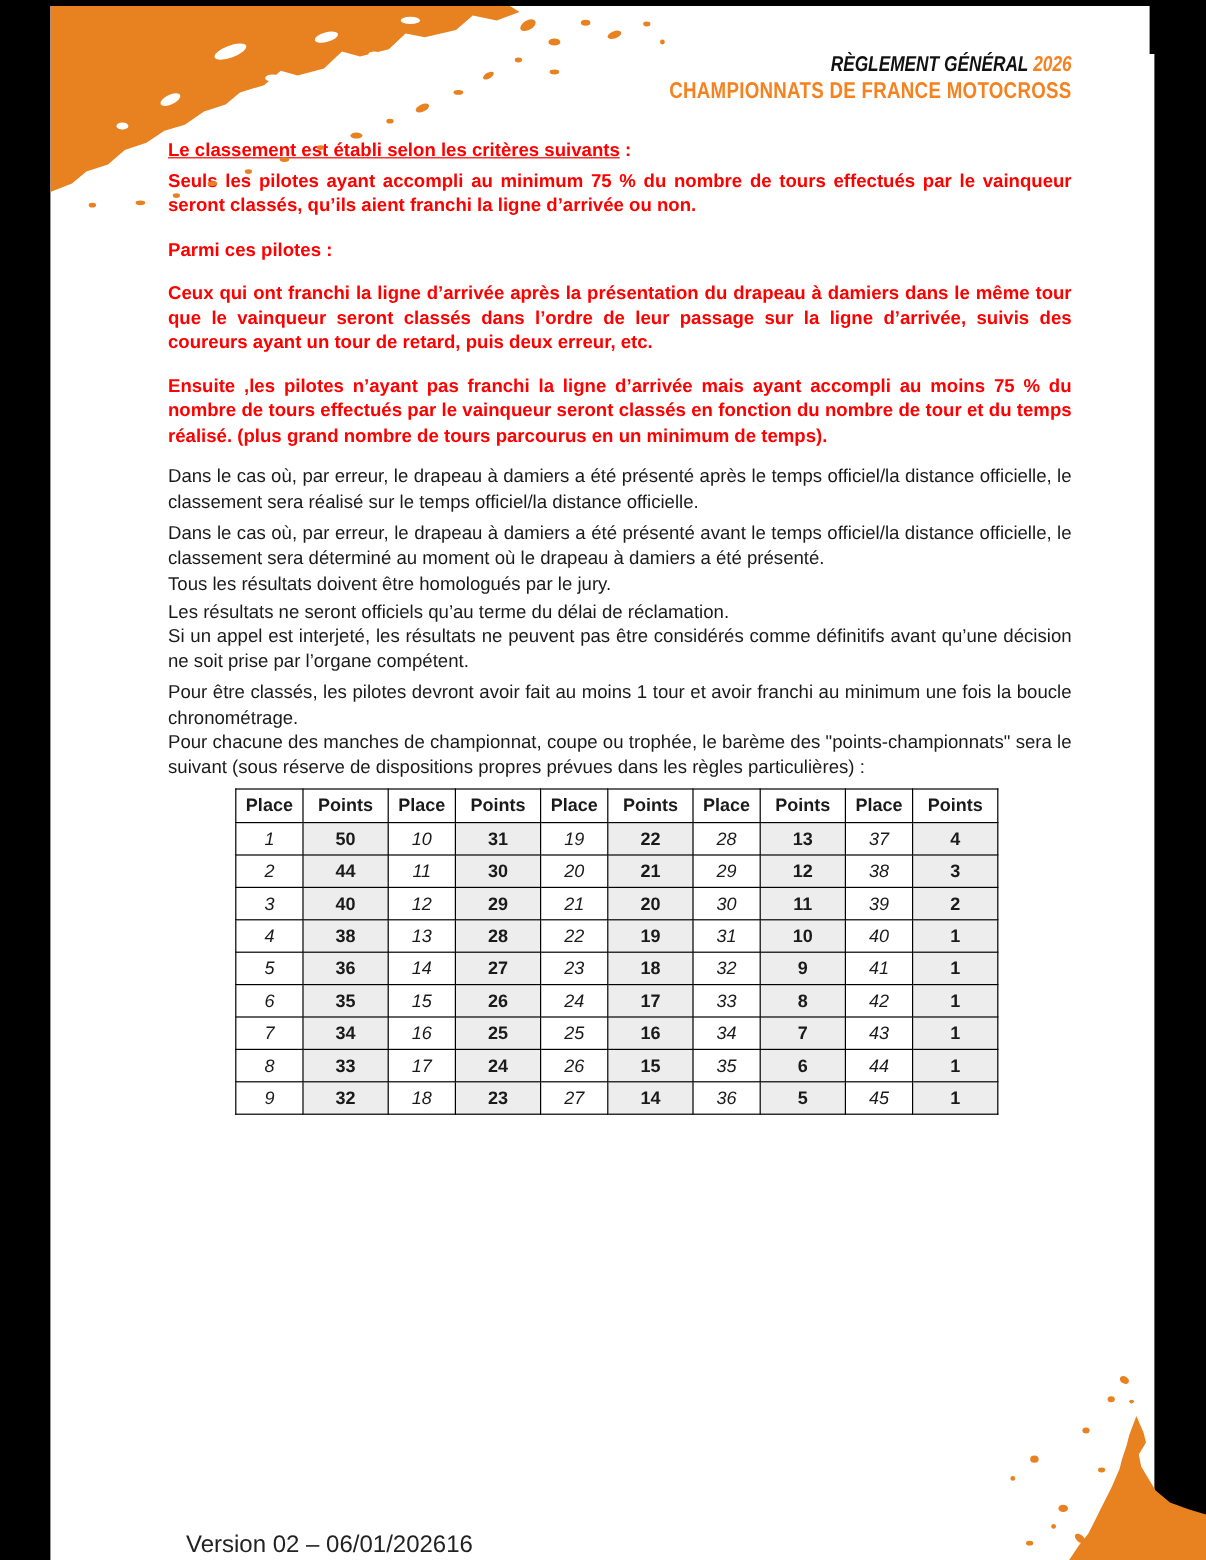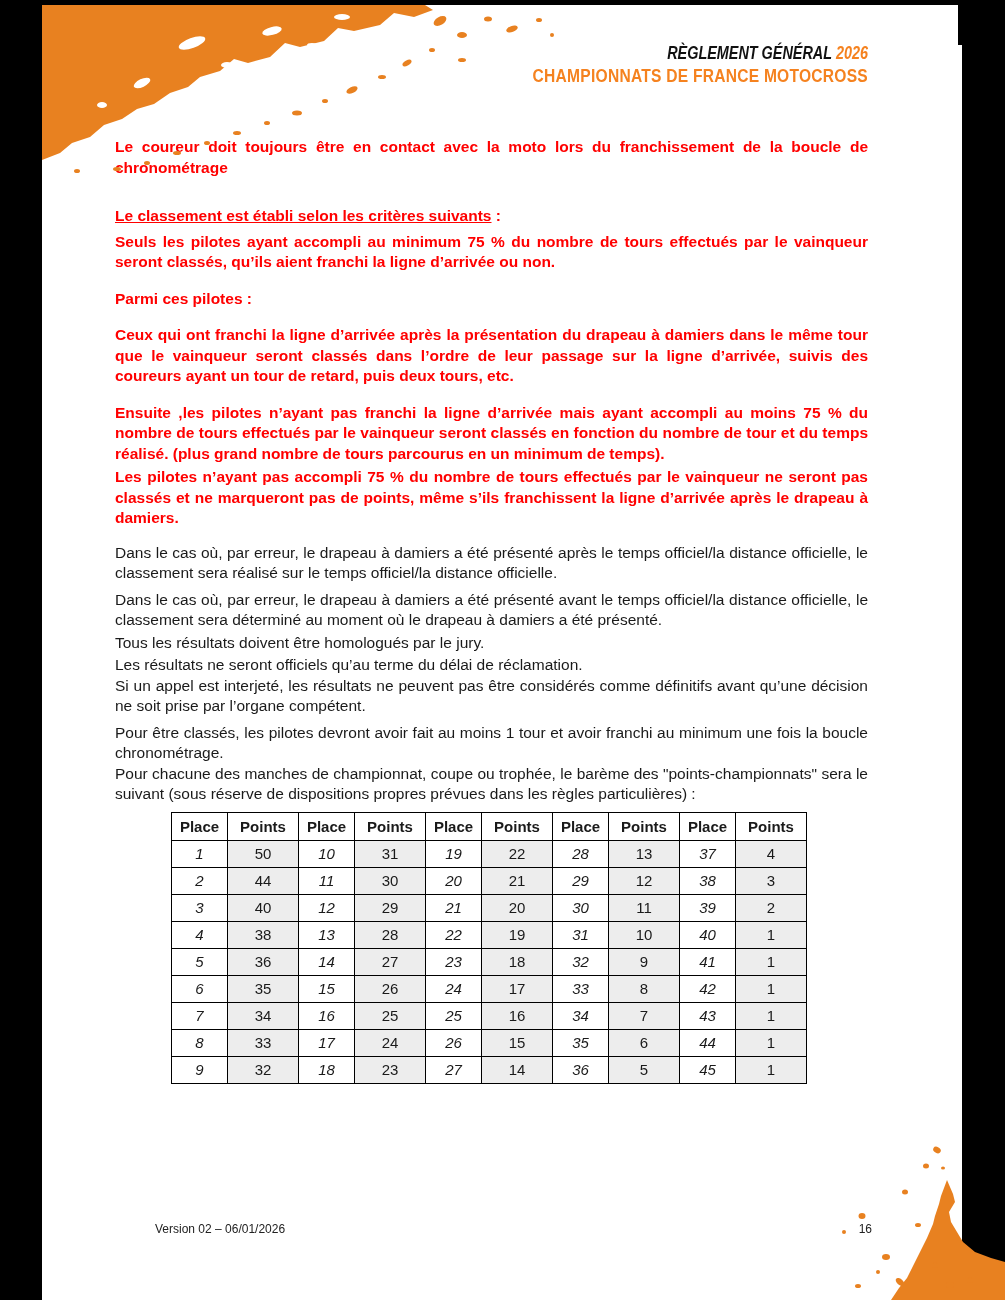--- a/index.html
+++ b/index.html
@@ -18,21 +18,21 @@
   .bar{position:absolute;background:#000;z-index:1;}
   .bar-left{left:0;top:0;width:42px;height:1300px;}
   .bar-right{left:962px;top:0;width:43px;height:1300px;}
   .bar-top{left:0;top:0;width:1005px;height:5px;}
   .notch-tr{left:958px;top:0;width:47px;height:45px;}
 
   .deco{position:absolute;z-index:5;pointer-events:none;}
   .deco-tl{left:42px;top:5px;}
   .deco-br{left:795px;top:1130px;}
 
-  .content{position:absolute;left:115px;top:5px;width:753px;z-index:2;}
+  .content{position:absolute;left:140px;top:5px;width:753px;z-index:2;}
 
   .hdr{text-align:right;margin-top:38px;}
   .hdr-line{display:block;}
   .hdr-title{
     display:inline-block;transform:scaleX(0.8);transform-origin:100% 50%;
     font-size:18px;font-weight:bold;font-style:italic;letter-spacing:0;
     color:#111;line-height:20px;white-space:nowrap;
   }
   .hdr-title .year{color:var(--orange-bright);margin-left:5px;}
   .hdr-sub{
@@ -59,28 +59,28 @@
   table.points{
     border-collapse:collapse;margin-top:7px;margin-left:56px;
     font-size:15px;
   }
   table.points th,table.points td{
     border:1.4px solid #000;text-align:center;padding:0;
   }
   table.points th{height:28px;font-weight:bold;background:#fff;}
   table.points td{height:27px;}
   td.place-cell{font-style:italic;background:#fff;}
-  td.points-cell{background:var(--cell-gray);}
+  td.points-cell{background:var(--cell-gray);font-weight:bold;}
   col.c-place{width:56px;}
   col.c-points{width:71px;}
 
   .footer{
-    position:absolute;left:155px;right:133px;top:1222px;z-index:2;
-    display:flex;justify-content:space-between;align-items:baseline;
-    font-size:12px;color:#222;
+    position:absolute;left:155px;right:133px;top:1276px;z-index:2;
+    display:flex;align-items:baseline;
+    font-size:20px;color:#222;
   }
 </style>
 </head>
 <body>
 
 <div class="page-frame">
 
   <div class="bar bar-left"></div>
   <div class="bar bar-right"></div>
   <div class="bar bar-top"></div>
@@ -145,29 +145,27 @@
 
     <div class="hdr">
       <span class="hdr-line">
         <span class="hdr-title"><span>RÈGLEMENT GÉNÉRAL</span><span class="year">2026</span></span>
       </span>
       <span class="hdr-line">
         <span class="hdr-sub">CHAMPIONNATS DE FRANCE MOTOCROSS</span>
       </span>
     </div>
 
-    <p class="red mt-intro">Le coureur doit toujours être en contact avec la moto lors du franchissement de la boucle de chronométrage</p>
 
     <p class="red mt-heading"><span class="u">Le classement est établi selon les critères suivants</span><span> :</span></p>
 
     <p class="red mt-rule1">Seuls les pilotes ayant accompli au minimum 75 % du nombre de tours effectués par le vainqueur seront classés, qu’ils aient franchi la ligne d’arrivée ou non.</p>
     <p class="red">Parmi ces pilotes :</p>
-    <p class="red">Ceux qui ont franchi la ligne d’arrivée après la présentation du drapeau à damiers dans le même tour que le vainqueur seront classés dans l’ordre de leur passage sur la ligne d’arrivée, suivis des coureurs ayant un tour de retard, puis deux tours, etc.</p>
+    <p class="red">Ceux qui ont franchi la ligne d’arrivée après la présentation du drapeau à damiers dans le même tour que le vainqueur seront classés dans l’ordre de leur passage sur la ligne d’arrivée, suivis des coureurs ayant un tour de retard, puis deux erreur, etc.</p>
     <p class="red">Ensuite ,les pilotes n’ayant pas franchi la ligne d’arrivée mais ayant accompli au moins 75 % du nombre de tours effectués par le vainqueur seront classés en fonction du nombre de tour et du temps réalisé. (plus grand nombre de tours parcourus en un minimum de temps).</p>
-    <p class="red mt-rule5">Les pilotes n’ayant pas accompli 75 % du nombre de tours effectués par le vainqueur ne seront pas classés et ne marqueront pas de points, même s’ils franchissent la ligne d’arrivée après le drapeau à damiers.</p>
 
     <p class="mt-after">Dans le cas où, par erreur, le drapeau à damiers a été présenté après le temps officiel/la distance officielle, le classement sera réalisé sur le temps officiel/la distance officielle.</p>
     <p class="mt-avant">Dans le cas où, par erreur, le drapeau à damiers a été présenté avant le temps officiel/la distance officielle, le classement sera déterminé au moment où le drapeau à damiers a été présenté.</p>
     <p class="mt-jury">Tous les résultats doivent être homologués par le jury.</p>
     <p class="mt-off">Les résultats ne seront officiels qu’au terme du délai de réclamation.</p>
     <p>Si un appel est interjeté, les résultats ne peuvent pas être considérés comme définitifs avant qu’une décision ne soit prise par l’organe compétent.</p>
     <p class="mt-classes">Pour être classés, les pilotes devront avoir fait au moins 1 tour et avoir franchi au minimum une fois la boucle chronométrage.</p>
     <p class="mt-bareme">Pour chacune des manches de championnat, coupe ou trophée, le barème des "points-championnats" sera le suivant (sous réserve de dispositions propres prévues dans les règles particulières) :</p>
 
     <table class="points">

